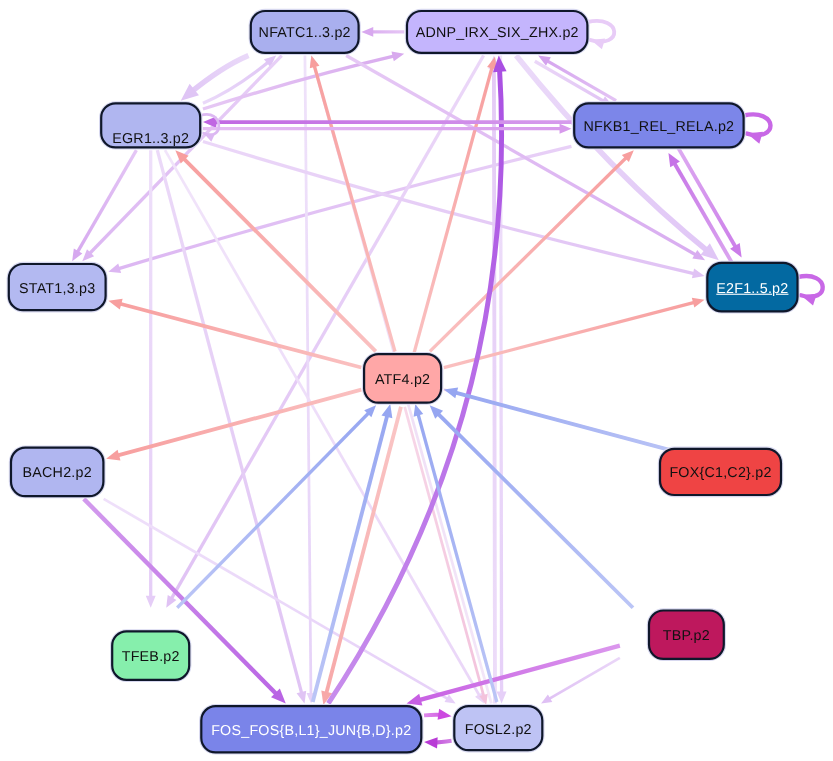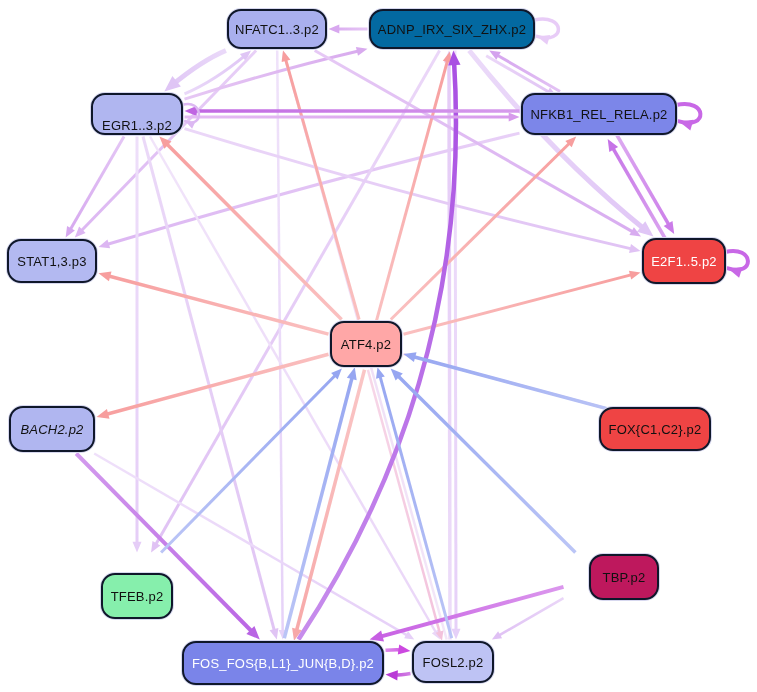--- a/index.html
+++ b/index.html
@@ -302,39 +302,39 @@
       <polygon points="679.1,121.4 693.5,119.8 690.3,130.6" fill="#c868e6"></polygon>
       <path d="M725,252 C755,245 755,277 728.1,268.4" fill="none" stroke="#c868e6" stroke-width="4" stroke-linecap="round"></path>
       <polygon points="728.1,268.4 742.6,267.1 739.1,277.8" fill="#c868e6"></polygon>
       <path d="M182,105 C204,98 204,130 185.2,121.1" fill="none" stroke="#dcb8f2" stroke-width="2.5" stroke-linecap="round"></path>
       <polygon points="185.2,121.1 195.5,121.6 192.1,128.8" fill="#dcb8f2"></polygon>
     </svg>
   <div id="node-layer">
       <div class="node" style="left: 227px; top: 9px; width: 100px; height: 40px; background: rgb(169, 175, 238); color: rgb(17, 17, 17);">
         <span>NFATC1..3.p2</span>
       </div>
-      <div class="node" style="left: 369px; top: 9px; width: 166px; height: 40px; background: #0369a1; color: rgb(17, 17, 17);">
+      <div class="node" style="left: 369px; top: 9px; width: 166px; height: 40px; background: #c4b5fd; color: rgb(17, 17, 17);">
         <span>ADNP_IRX_SIX_ZHX.p2</span>
       </div>
       <div class="node" style="left: 91px; top: 93px; width: 92px; height: 42px; background: rgb(176, 182, 240); color: rgb(17, 17, 17); align-items: flex-end;">
         <span>EGR1..3.p2</span>
       </div>
       <div class="node" style="left: 521px; top: 93px; width: 156px; height: 42px; background: rgb(124, 134, 233); color: rgb(17, 17, 17);">
         <span>NFKB1_REL_RELA.p2</span>
       </div>
       <div class="node" style="left: 7px; top: 239px; width: 90px; height: 44px; background: rgb(179, 185, 241); color: rgb(17, 17, 17); text-align: right;">
         <span>STAT1,3.p3</span>
       </div>
-      <div class="node" style="left: 642px; top: 238px; width: 84px; height: 46px; background: #ef4444; color: rgb(255, 255, 255);">
+      <div class="node" style="left: 642px; top: 238px; width: 84px; height: 46px; background: #0369a1; color: rgb(255, 255, 255); text-decoration: underline;">
         <span>E2F1..5.p2</span>
       </div>
       <div class="node" style="left: 330px; top: 321px; width: 72px; height: 46px; background: rgb(255, 167, 167); color: rgb(17, 17, 17); justify-content: center;">
         <span>ATF4.p2</span>
       </div>
-      <div class="node" style="left: 9px; top: 406px; width: 86px; height: 46px; background: rgb(176, 182, 240); color: rgb(17, 17, 17); font-style: italic;">
+      <div class="node" style="left: 9px; top: 406px; width: 86px; height: 46px; background: rgb(176, 182, 240); color: rgb(17, 17, 17);">
         <span>BACH2.p2</span>
       </div>
       <div class="node" style="left: 599px; top: 407px; width: 112px; height: 44px; background: #ef4444; color: rgb(17, 17, 17);">
         <span>FOX{C1,C2}.p2</span>
       </div>
       <div class="node" style="left: 101px; top: 573px; width: 72px; height: 46px; background: #86efac; color: rgb(17, 17, 17);">
         <span>TFEB.p2</span>
       </div>
       <div class="node" style="left: 589px; top: 554px; width: 70px; height: 46px; background: #be185d; color: rgb(17, 17, 17);">
         <span>TBP.p2</span>

